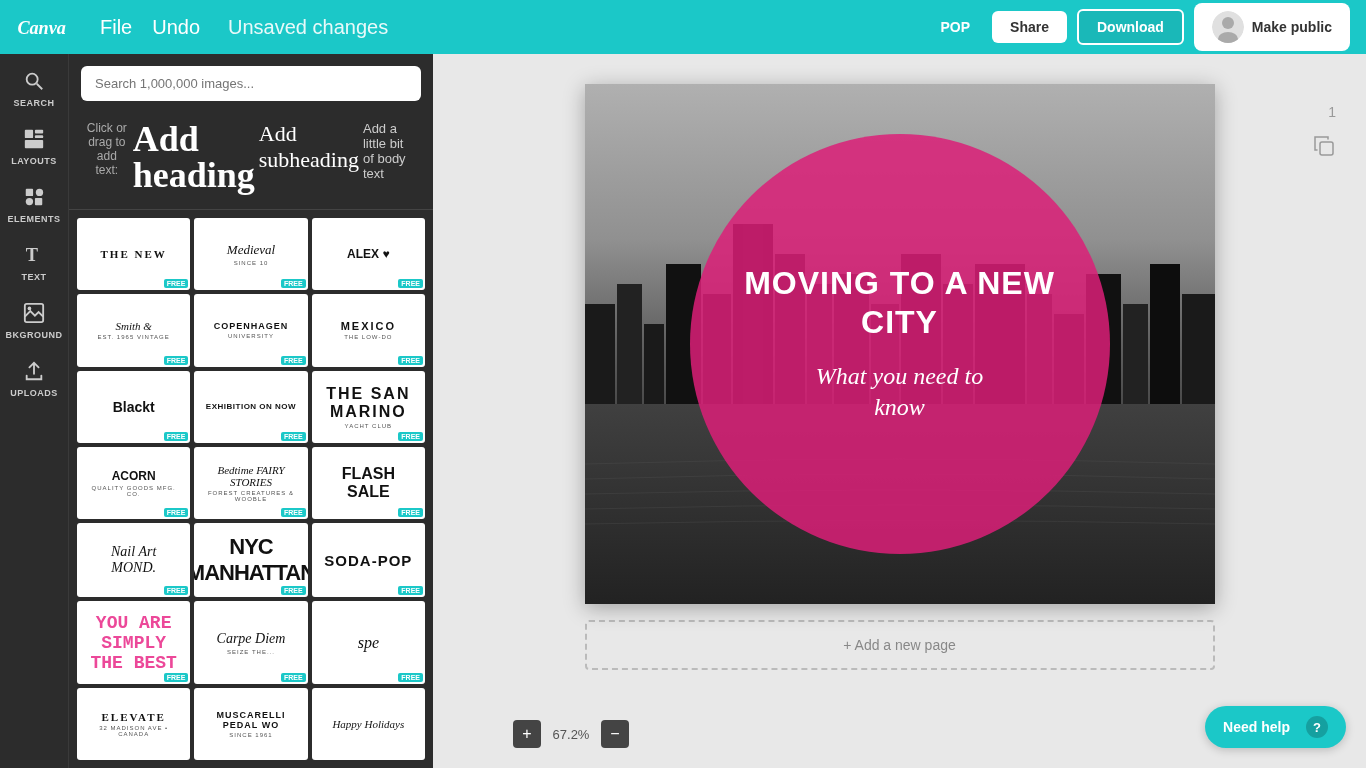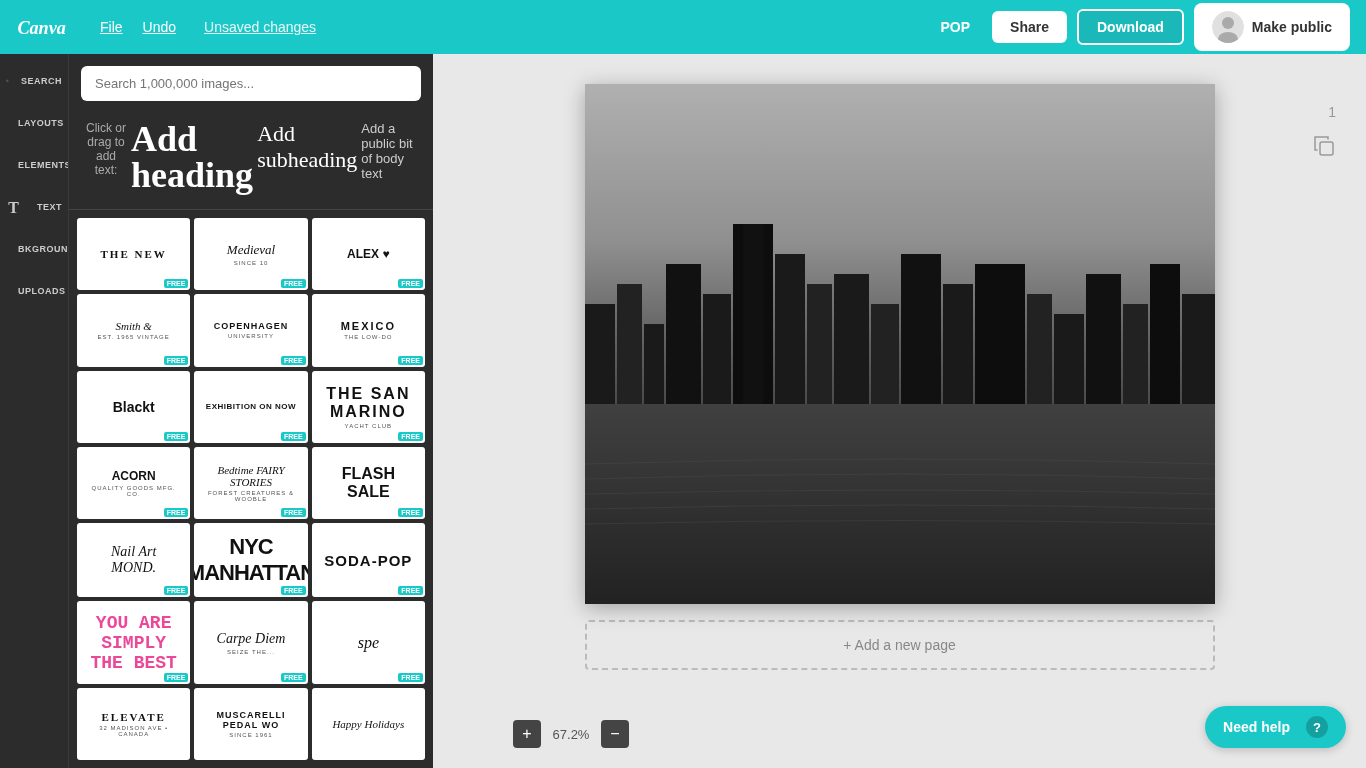--- a/index.html
+++ b/index.html
@@ -18,25 +18,24 @@
     }
     .topbar-logo {
       width: 60px;
       display: flex;
       align-items: center;
     }
     .topbar-logo svg { width: 56px; height: 30px; }
     .topbar-nav { display: flex; gap: 4px; align-items: center; }
     .topbar-nav span {
       color: white;
-      font-size: 14px;
+      font-size: 20px;
       padding: 4px 8px;
       cursor: pointer;
       border-radius: 4px;
-      text-decoration: underline;
     }
     .unsaved { color: white; font-size: 13px; margin-left: 8px; opacity: 0.9; }
     .topbar-right { margin-left: auto; display: flex; align-items: center; gap: 10px; }
     .btn-pop {
       background: transparent;
       border: none;
       color: white;
       font-size: 14px;
       font-weight: bold;
       cursor: pointer;
@@ -101,28 +100,28 @@
       display: flex;
       flex-direction: column;
       align-items: center;
       padding-top: 8px;
       gap: 4px;
       flex-shrink: 0;
     }
     .sidebar-icon-item {
       width: 64px;
       display: flex;
-      flex-direction: row;
+      flex-direction: column;
       align-items: center;
       padding: 8px 4px;
       cursor: pointer;
       border-radius: 4px;
       color: #ccc;
       font-size: 10px;
-      gap: 12px;
+      gap: 6px;
     }
     .sidebar-icon-item svg { width: 22px; height: 22px; fill: currentColor; }
     .sidebar-icon-item span { text-transform: uppercase; font-size: 9px; font-weight: 600; letter-spacing: 0.5px; }
 
     
     .panel {
       width: 365px;
       background: #2c2c2c;
       display: flex;
       flex-direction: column;
@@ -491,21 +490,21 @@
   </div>
 
   <div class="panel">
     <div class="panel-search">
       <input type="text" placeholder="Search 1,000,000 images..." style="">
     </div>
     <div class="panel-text-options">
       <div class="panel-text-hint">Click or drag to add text:</div>
       <div class="text-add-heading">Add heading</div>
       <div class="text-add-subheading">Add subheading</div>
-      <div class="text-add-body">Add a public bit of body text</div>
+      <div class="text-add-body">Add a little bit of body text</div>
       <div class="divider"></div>
     </div>
     <div class="font-grid" id="font-grid">
     <div class="font-item">
           <div class="font-item-inner">
             <span style="font-family: &quot;Times New Roman&quot;, serif; font-weight: 700; font-size: 11px; letter-spacing: 2px; text-transform: uppercase; color: rgb(17, 17, 17);">THE NEW</span>
           </div>
           <div class="free-badge">FREE</div>
         </div>
         <div class="font-item">
@@ -683,20 +682,27 @@
         <div class="water-reflection"></div>
 
         <svg style="position:absolute;bottom:20px;left:0;width:100%;height:140px;opacity:0.3;" viewBox="0 0 630 140">
           <path d="M0 20 Q315 10 630 20" stroke="#555" stroke-width="1" fill="none"></path>
           <path d="M0 35 Q315 25 630 35" stroke="#555" stroke-width="1" fill="none"></path>
           <path d="M0 50 Q315 42 630 50" stroke="#555" stroke-width="1" fill="none"></path>
           <path d="M0 65 Q315 57 630 65" stroke="#555" stroke-width="1" fill="none"></path>
           <path d="M0 80 Q315 73 630 80" stroke="#555" stroke-width="1" fill="none"></path>
         </svg>
 
+        <div class="pink-circle">
+          <div class="canvas-title">MOVING TO A NEW CITY</div>
+          <div class="canvas-subtitle">
+            <span>What you need to</span><br>
+            <span>know</span>
+          </div>
+        </div>
       </div>
 
       <div class="add-new-page">
         <span>+ Add a new page</span>
       </div>
     </div>
 
     <div class="zoom-bar">
       <button class="zoom-btn">+</button>
       <span class="zoom-label">67.2%</span>

